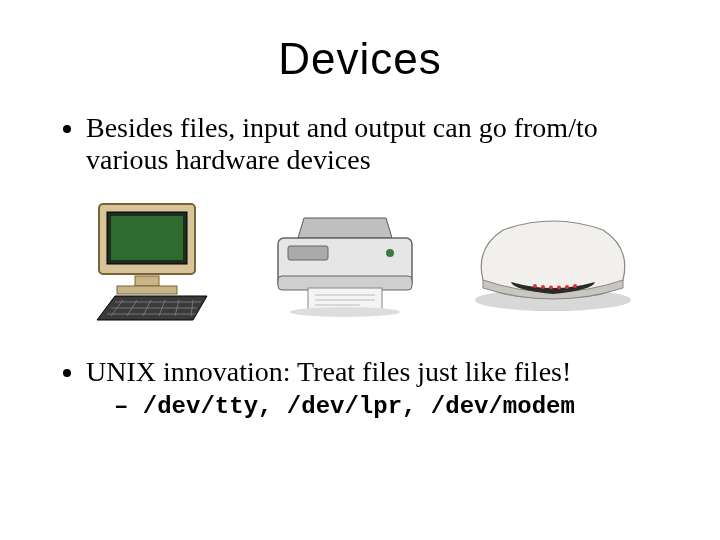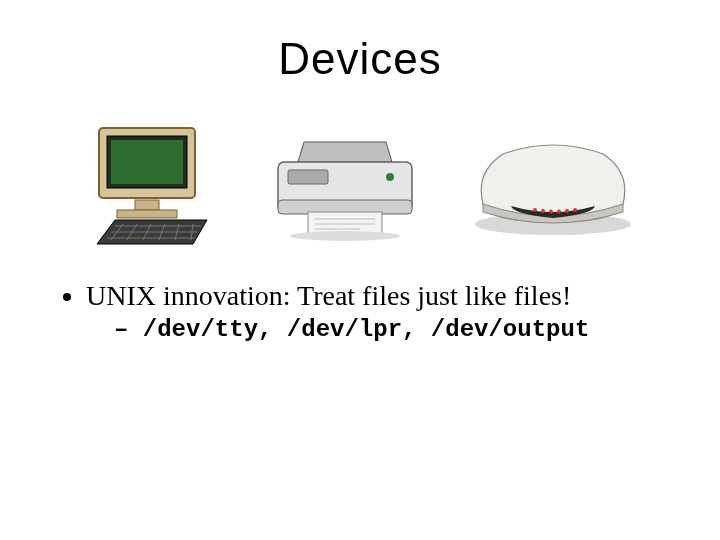--- a/index.html
+++ b/index.html
@@ -62,20 +62,23 @@
     align-items: center;
     justify-content: center;
   }
 </style>
 </head>
 <body>
 
 <div class="slide">
   <h1 class="title">Devices</h1>
 
+  <ul class="top">
+    <li>Besides files, input and output can go from/to various hardware devices</li>
+  </ul>
 
   <div class="images-row">
 
     <div class="img-box" aria-label="computer-with-keyboard">
       <svg width="150" height="130" viewBox="0 0 150 130">
         <rect x="22" y="6" width="96" height="70" rx="4" fill="#d9c49a" stroke="#7a6336" stroke-width="2"></rect>
         <rect x="30" y="14" width="80" height="52" fill="#1f2d1f" stroke="#000"></rect>
         <rect x="34" y="18" width="72" height="44" fill="#2e6b2e"></rect>
         <rect x="58" y="78" width="24" height="10" fill="#c9b487" stroke="#7a6336"></rect>
         <rect x="40" y="88" width="60" height="8" fill="#c9b487" stroke="#7a6336"></rect>
@@ -123,17 +126,17 @@
         <circle cx="112" cy="78" r="2" fill="#d33"></circle>
       </svg>
     </div>
 
   </div>
 
   <ul class="top">
     <li>
       <span>UNIX innovation: Treat files just like files!</span>
       <ul class="sub">
-        <li>/dev/tty, /dev/lpr, /dev/output</li>
+        <li>/dev/tty, /dev/lpr, /dev/modem</li>
       </ul>
     </li>
   </ul>
 </div>
 
 </body></html>

